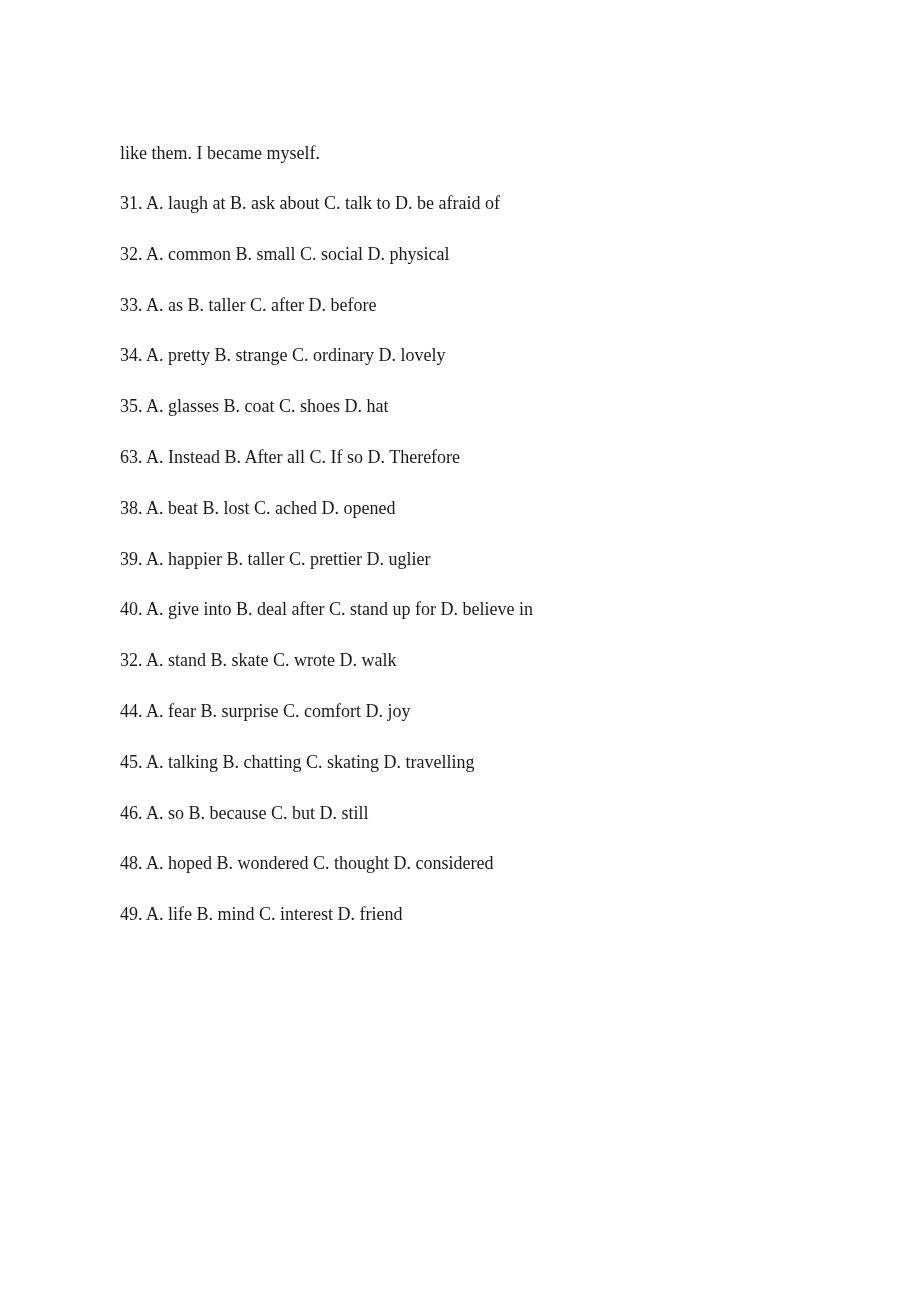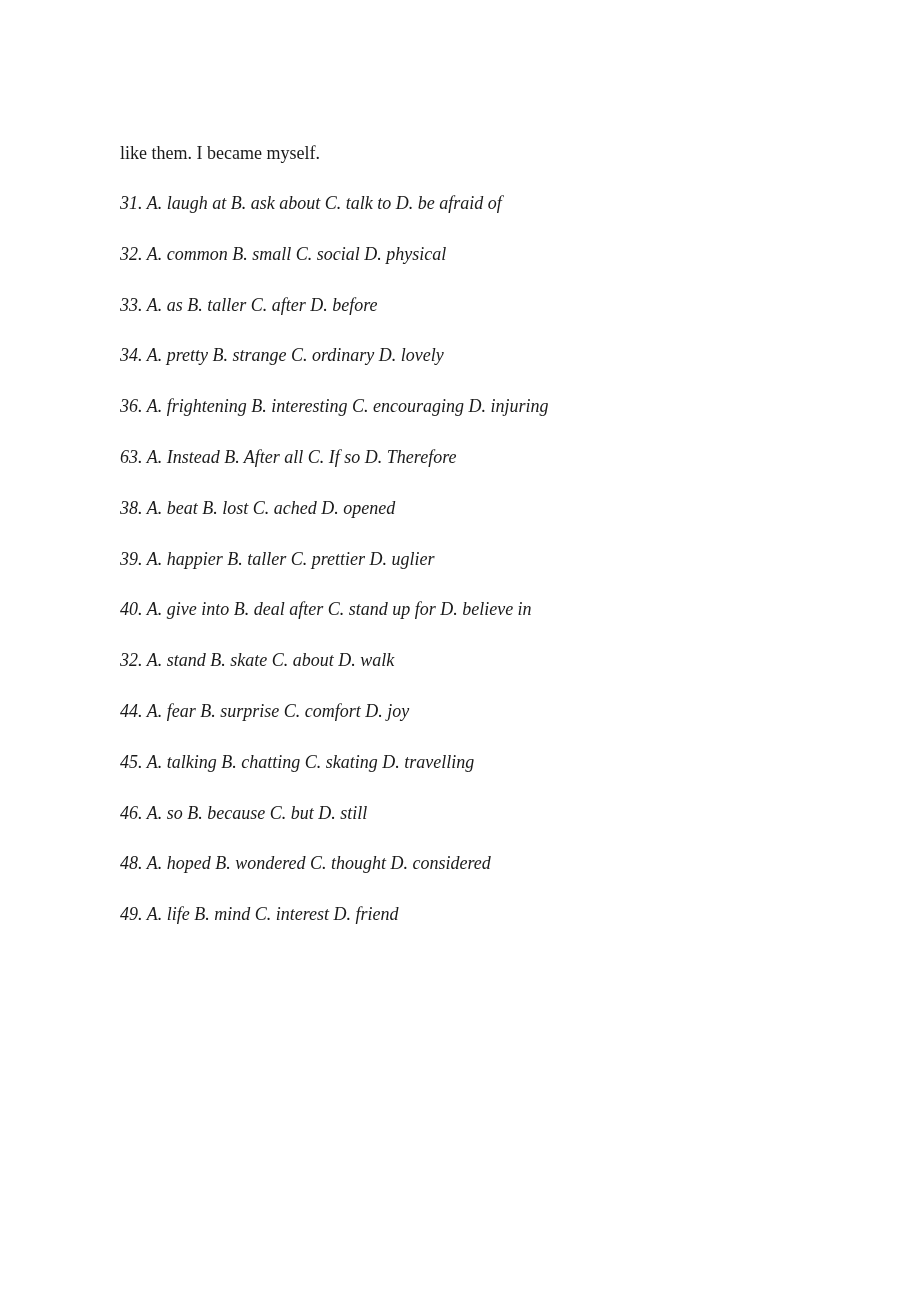--- a/index.html
+++ b/index.html
@@ -16,37 +16,36 @@
       min-height: 1302px;
       padding: 140px 120px 80px 120px;
     }
     .intro-line {
       margin-bottom: 22px;
       line-height: 1.5;
     }
     .question-row {
       margin-bottom: 22px;
       line-height: 1.6;
-      font-style: italic;
     }
   </style>
 </head>
 <body>
 
 <div class="intro-line">like them. I became myself.</div>
 
 <div id="questions-container">
     <div class="question-row"><span>31. </span><span>A. laugh at   B. ask about   C. talk to     D. be afraid of</span></div>
     <div class="question-row"><span>32. </span><span>A. common      B. small   C. social         D. physical</span></div>
     <div class="question-row"><span>33. </span><span>A. as      B. taller   C. after     D. before</span></div>
     <div class="question-row"><span>34. </span><span>A. pretty        B. strange  C. ordinary        D. lovely</span></div>
-    <div class="question-row"><span>36. </span><span>A. frightening   B. interesting  C. encouraging  D. injuring</span></div>
+    <div class="question-row"><span>35. </span><span>A. glasses     B. coat  C. shoes     D. hat</span></div>
     <div class="question-row"><span>63. </span><span>A. Instead  B. After all     C. If so          D. Therefore</span></div>
     <div class="question-row"><span>38. </span><span>A. beat             B. lost      C. ached                D. opened</span></div>
     <div class="question-row"><span>39. </span><span>A. happier  B. taller   C. prettier                D. uglier</span></div>
     <div class="question-row"><span>40. </span><span>A. give into            B. deal after    C. stand up for  D. believe in</span></div>
-    <div class="question-row"><span>32. </span><span>A. stand            B. skate   C. about          D. walk</span></div>
+    <div class="question-row"><span>32. </span><span>A. stand            B. skate   C. wrote          D. walk</span></div>
     <div class="question-row"><span>44. </span><span>A. fear              B. surprise      C. comfort              D. joy</span></div>
     <div class="question-row"><span>45. </span><span>A. talking   B. chatting       C. skating               D. travelling</span></div>
     <div class="question-row"><span>46. </span><span>A. so               B. because  C. but                   D. still</span></div>
     <div class="question-row"><span>48. </span><span>A. hoped           B. wondered          C. thought     D. considered</span></div>
     <div class="question-row"><span>49. </span><span>A. life              B. mind          C. interest    D. friend</span></div>
   </div>
 
 </body></html>

